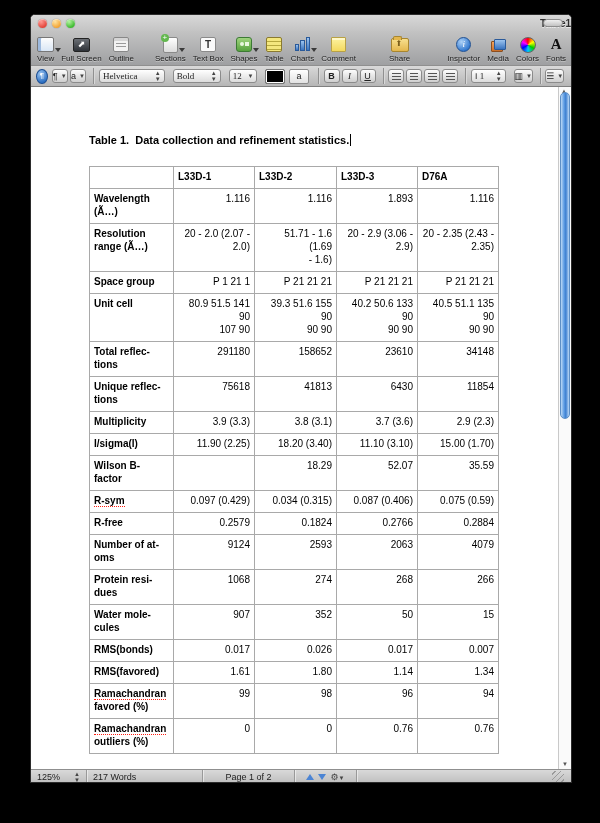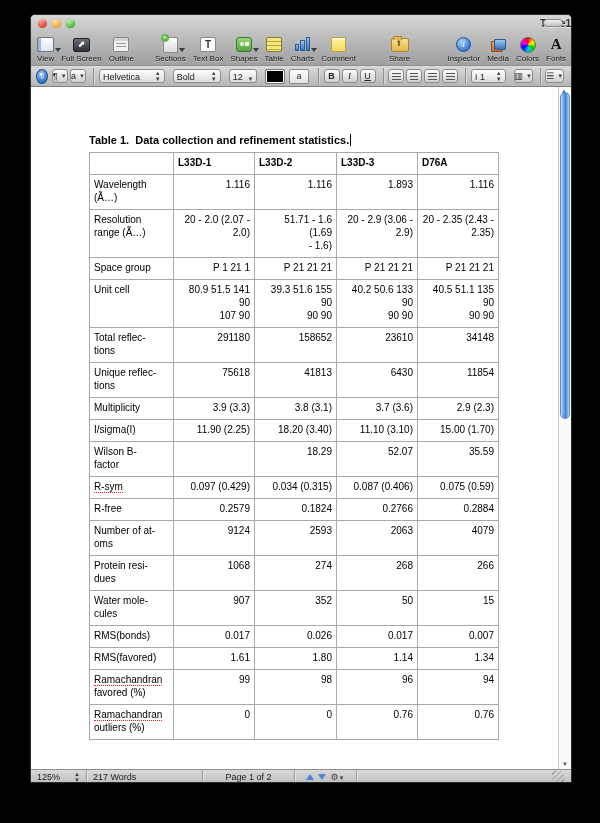--- a/index.html
+++ b/index.html
@@ -75,45 +75,45 @@
           background:conic-gradient(#f00,#ff0,#0c0,#0cf,#00f,#f0f,#f00);}
   .i-fonts{font-family:"Liberation Serif",serif;font-size:15px;font-weight:bold;color:#111;line-height:15px;}
   
   .formatbar{height:22px;background:linear-gradient(#d9d9d9,#b6b6b6);border-top:1px solid #8f8f8f;
              border-bottom:1px solid #7f7f7f;display:flex;align-items:center;padding:0 5px;
              box-sizing:border-box;font-size:9px;color:#222;}
   .fb-circle{width:13px;height:13px;border-radius:50%;
              background:radial-gradient(circle at 35% 30%,#9cc6f2,#2c6fc2 75%);
              border:1px solid #1d4f93;color:#fff;font-size:8px;line-height:12px;text-align:center;margin-right:4px;}
   .fb-combo{height:14px;background:linear-gradient(#fff,#dcdcdc);border:1px solid #8b8b8b;
-            border-radius:3px;display:flex;align-items:flex-end;padding:0 3px;margin-right:8px;
-            box-sizing:border-box;white-space:nowrap;}
+            border-radius:3px;display:flex;align-items:center;padding:0 3px;margin-right:8px;
+            box-sizing:border-box;white-space:nowrap;font-family:Liberation Serif, serif;}
   .fb-combo .stp{margin-left:auto;padding-left:4px;font-size:6px;line-height:6px;color:#444;}
   .fb-sep{width:1px;height:16px;background:#909090;margin:0 5px;box-shadow:1px 0 0 #d8d8d8;}
   .fb-btn{height:14px;min-width:16px;background:linear-gradient(#fdfdfd,#cfcfcf);border:1px solid #8b8b8b;
           border-radius:3px;display:flex;align-items:center;justify-content:center;margin-right:2px;
           font-size:9px;box-sizing:border-box;padding:0 2px;}
   .swatch-black{width:24px;height:13px;background:#000;border:1px solid #777;border-radius:2px;
           box-shadow:inset 0 0 0 1px #fff;margin-right:4px;}
   .swatch-a{width:24px;height:13px;background:linear-gradient(#fff,#e2e2e2);border:1px solid #8b8b8b;
           border-radius:2px;font-size:9px;text-align:center;line-height:12px;margin-right:4px;}
   .alines{display:inline-block;width:9px;height:7px;
           background:repeating-linear-gradient(#555 0 1px,transparent 1px 3px);}
   .alines.c{background:repeating-linear-gradient(#555 0 1px,transparent 1px 3px);width:8px;}
   
   .content{position:relative;height:682px;background:#fff;overflow:hidden;}
   .caption{position:absolute;left:58px;top:47px;font-size:11px;font-weight:bold;color:#000;
            white-space:pre-wrap;}
   .caret{display:inline-block;width:1px;height:12px;background:#000;vertical-align:-2px;margin-left:1px;}
-  table.stats{position:absolute;left:58px;top:65px;border-collapse:collapse;table-layout:fixed;
+  table.stats{position:absolute;left:58px;top:79px;border-collapse:collapse;table-layout:fixed;
            width:409px;font-size:10px;line-height:13px;color:#000;}
   table.stats td{border:1px solid #a9a9a9;vertical-align:top;padding:3px 4px 5px;white-space:pre-line;
            overflow:hidden;}
   td.hdr{font-weight:bold;text-align:left;padding-bottom:4px;}
-  td.lbl{font-weight:normal;}
+  td.lbl{font-weight:bold;}
   td.val{text-align:right;}
   .misspell{border-bottom:1px dotted #ff1d10;}
   
   .vscroll{position:absolute;right:0;top:0;width:13px;height:682px;background:#fafafa;
            border-left:1px solid #c9c9c9;box-sizing:border-box;}
   .vs-up{position:absolute;top:1px;left:2px;font-size:6px;color:#555;}
   .vs-down{position:absolute;bottom:2px;left:3px;font-size:6px;color:#555;}
   .vs-thumb{position:absolute;left:1px;top:5px;width:10px;height:327px;border-radius:6px;
            background:linear-gradient(to right,#bcd9f6,#5e9de4 38%,#3d7fd0 60%,#bcd9f6);
            border:1px solid #5d8fc6;box-sizing:border-box;}

